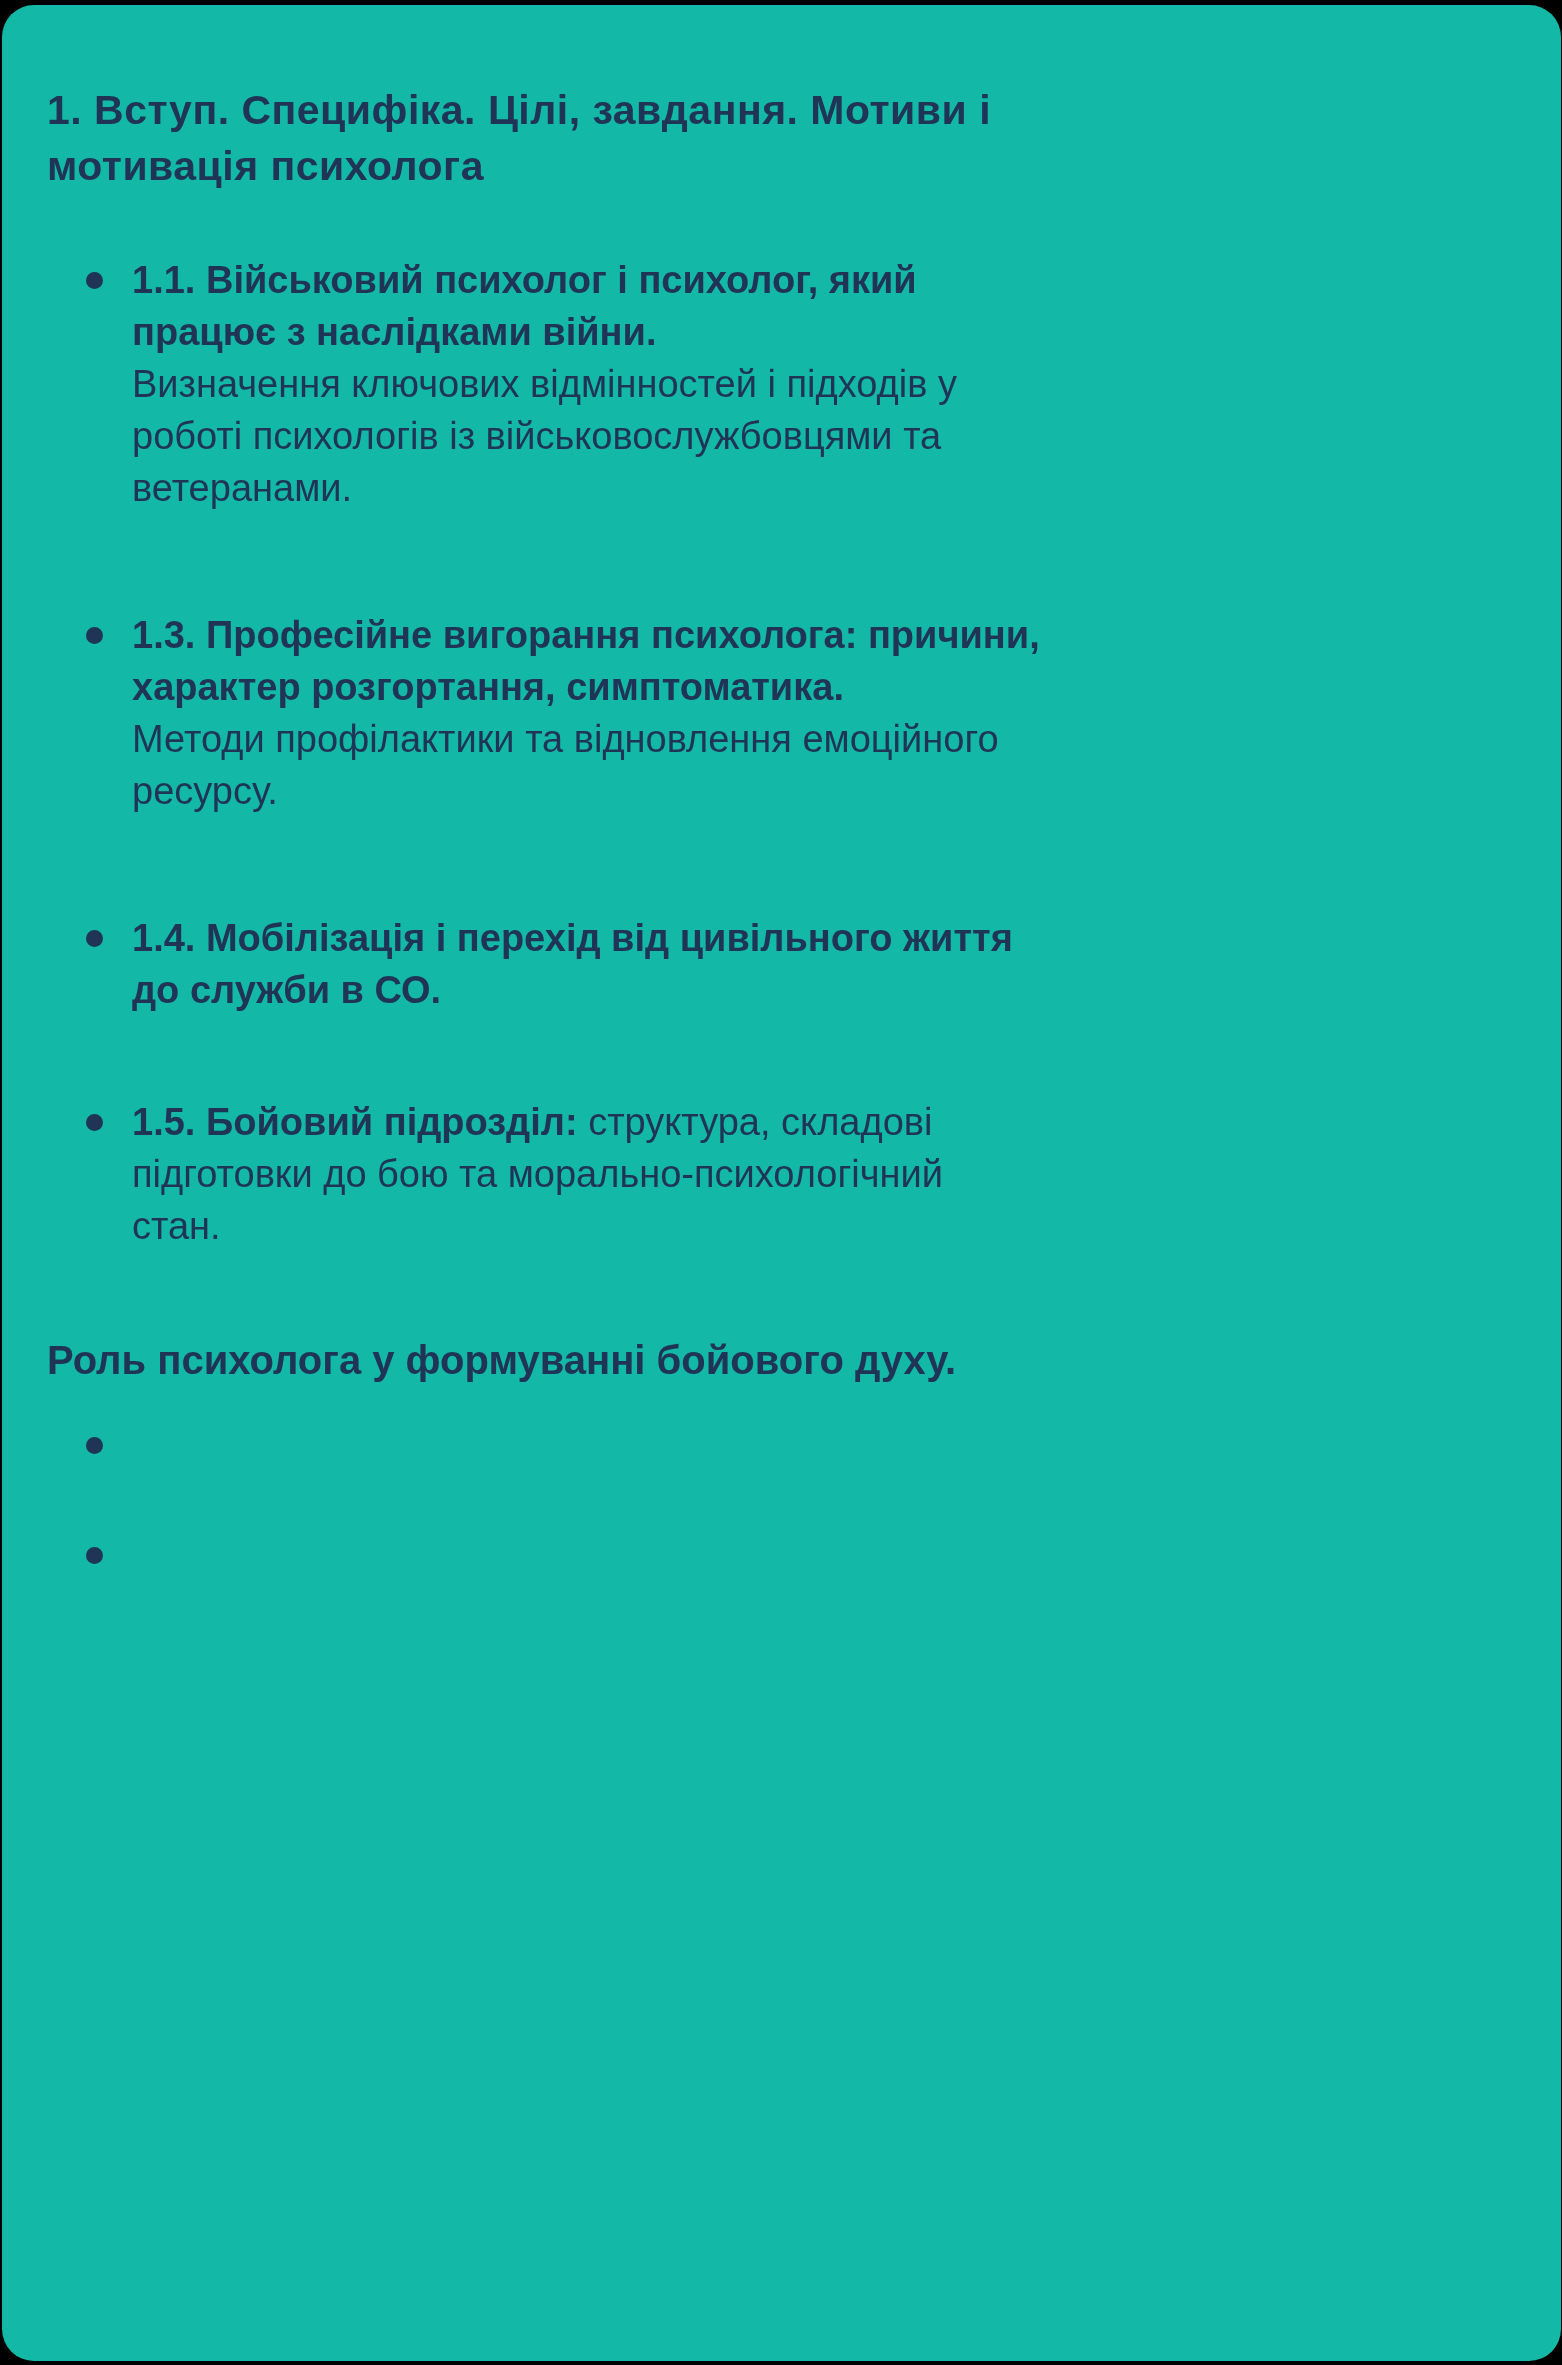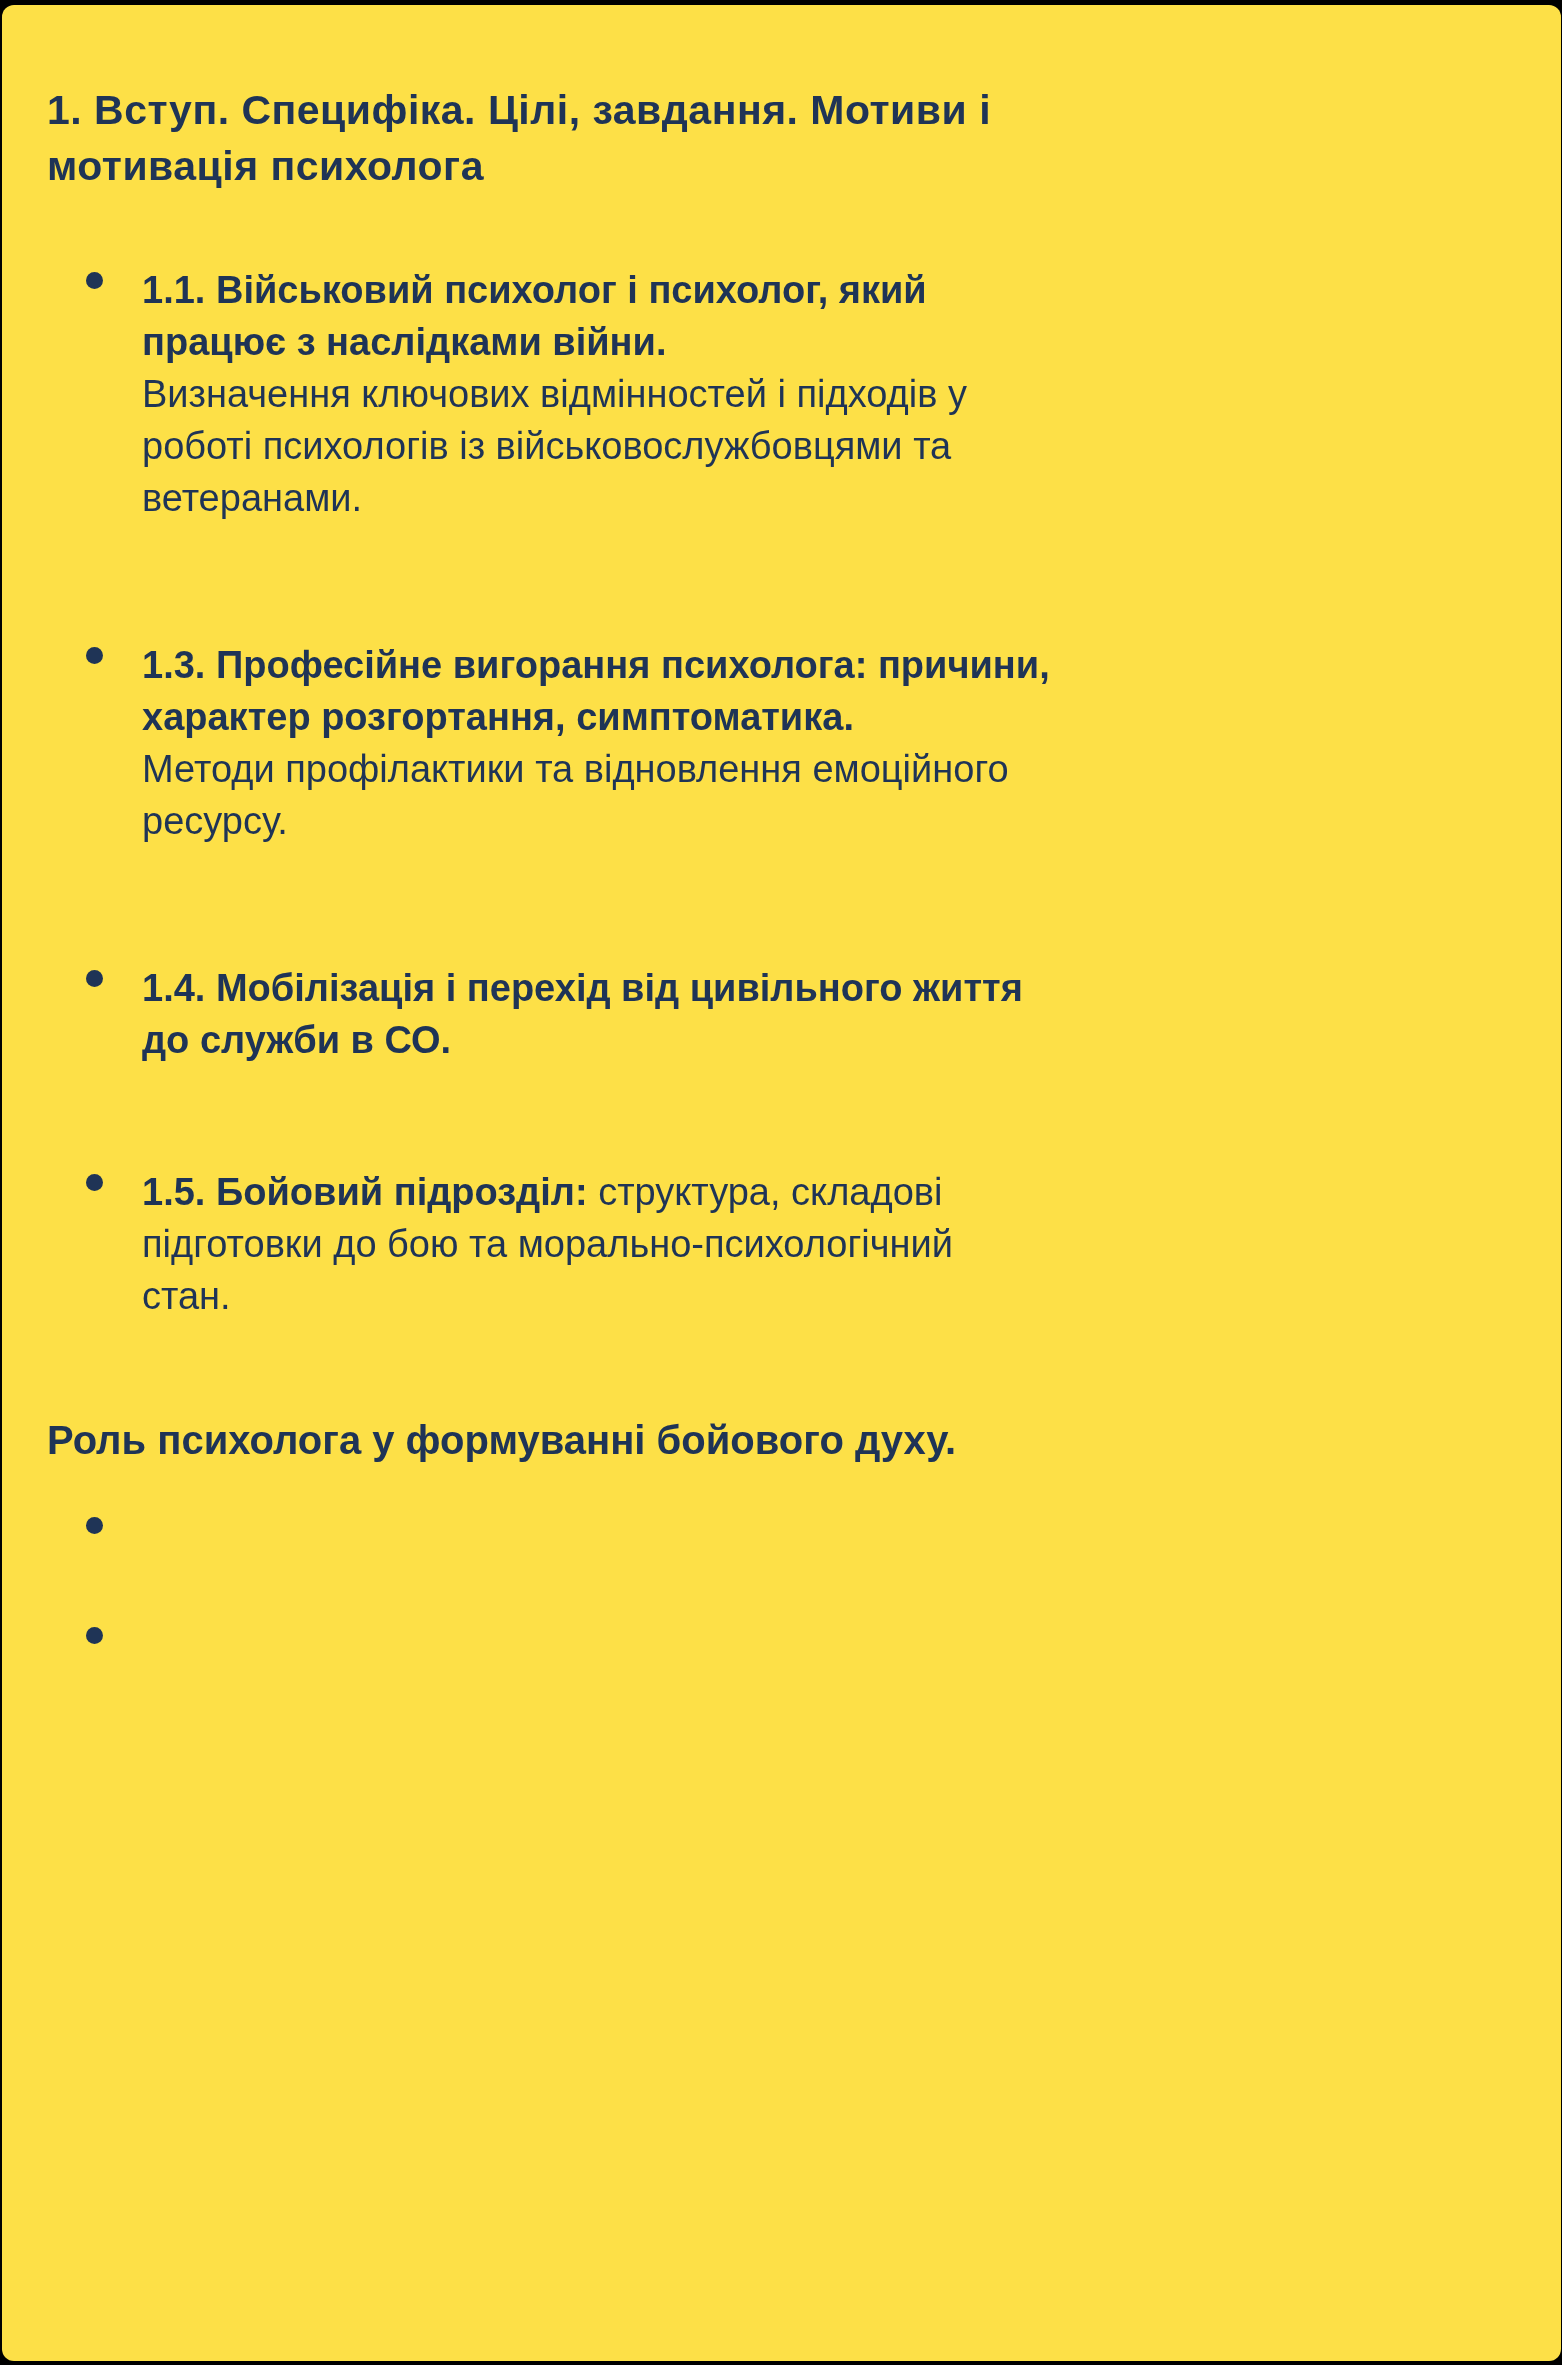--- a/index.html
+++ b/index.html
@@ -9,22 +9,22 @@
     background: #000000;
     position: relative;
     font-family: "Liberation Sans", "DejaVu Sans", sans-serif;
   }
   .card {
     position: absolute;
     left: 2px;
     right: 2px;
     top: 5px;
     bottom: 5px;
-    background: #fde047;
-    border-radius: 12px;
+    background: #14b8a6;
+    border-radius: 32px;
     box-sizing: border-box;
     padding: 77px 60px 8px 45px;
     color: #1f3456;
     overflow: hidden;
   }
   .title {
     font-size: 41px;
     line-height: 56px;
     font-weight: 800;
     letter-spacing: 0.5px;
@@ -45,21 +45,21 @@
   .item.mb-150 { margin-bottom: 75px; }
   .dot {
     flex: 0 0 auto;
     width: 17px;
     height: 17px;
     border-radius: 50%;
     background: #1f3456;
     margin: 18px 29px 0 39px;
   }
   .txt {
-    margin: 10px;
+    margin: 0;
     font-size: 38px;
     line-height: 52px;
     white-space: pre-line;
     max-width: 1338px;
   }
   .hd { font-weight: 800; display: block; }
   .item.inline-heading .hd { display: inline; }
   .bd { font-weight: 400; }
   .mid-heading {
     font-weight: 800;

